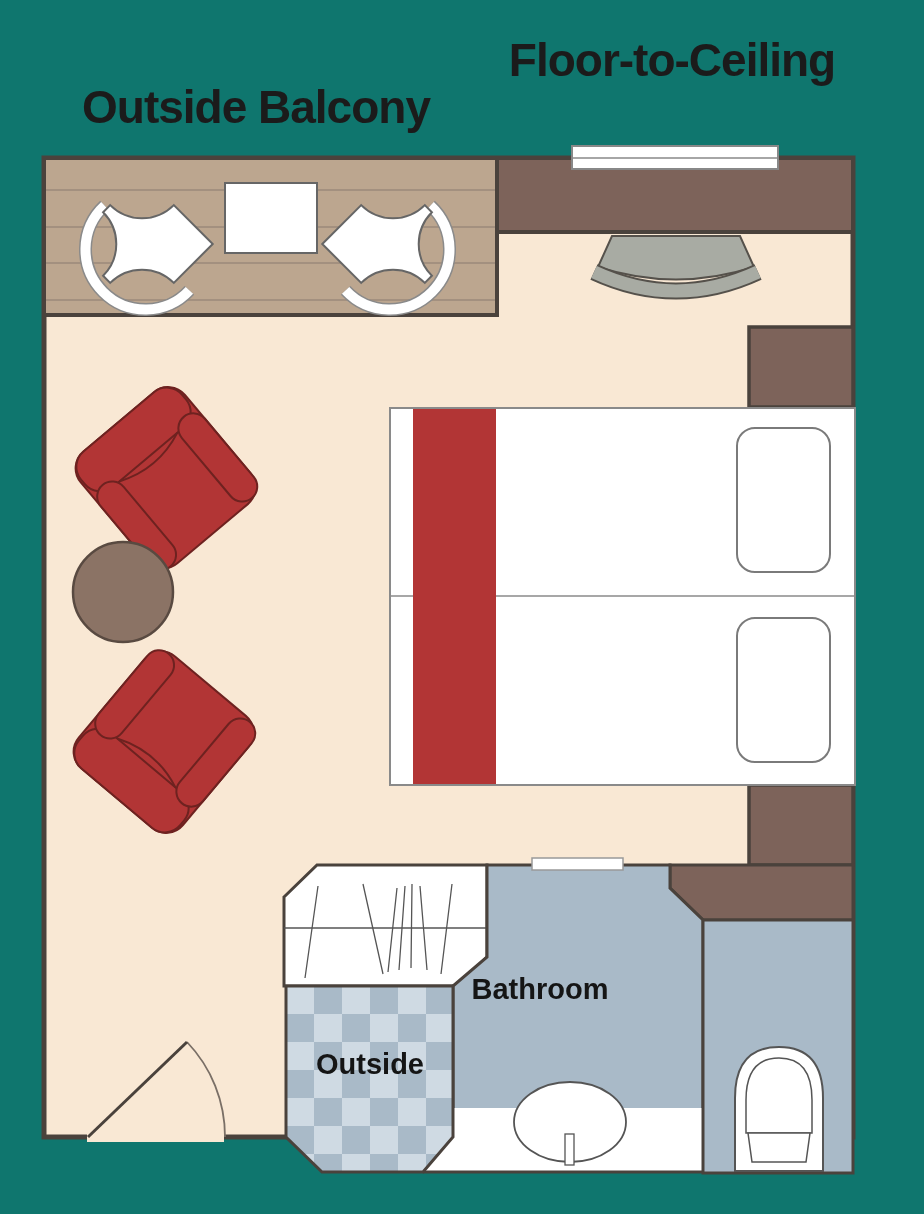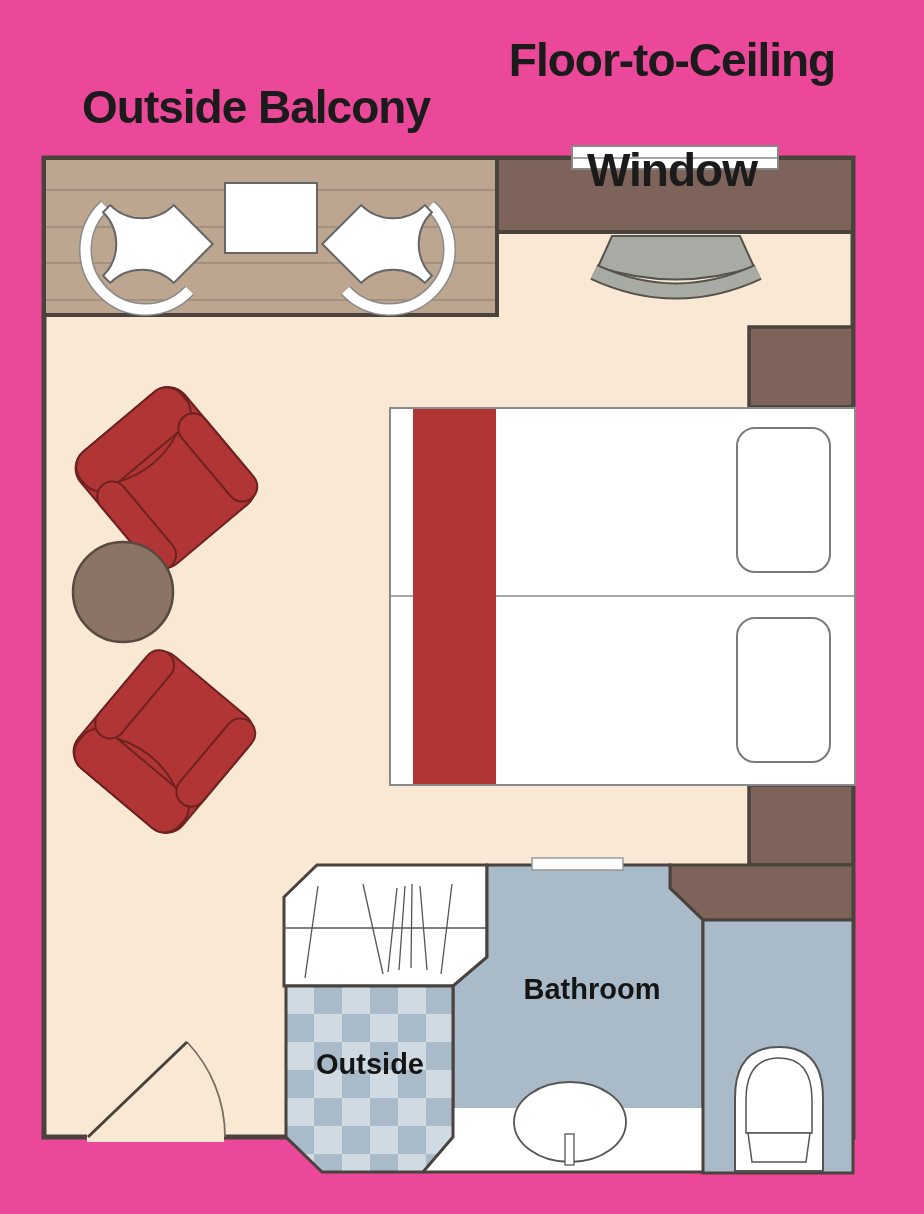--- a/index.html
+++ b/index.html
@@ -1,31 +1,31 @@
 <!DOCTYPE html>
 <html><head>
 <meta charset="utf-8">
 <style>
   html,body{margin:0;padding:0;background:#ffffff;}
   #stage{
-    position:relative;width:924px;height:1214px;background:#ec4899;
+    position:relative;width:924px;height:1214px;background:#0f766e;
     font-family:"Liberation Sans", sans-serif;overflow:hidden;
   }
   #plan-svg{position:absolute;left:0;top:0;}
   .title{
     position:absolute;text-align:center;font-weight:bold;color:#1b1b1b;
     font-size:46px;line-height:55px;letter-spacing:-1px;white-space:pre-line;
   }
   #title-balcony{left:0;top:80px;width:512px;}
   #title-window{left:440px;top:33px;width:464px;}
   .room-label{
     position:absolute;text-align:center;font-weight:bold;color:#151515;
     font-size:29px;letter-spacing:0px;
   }
-  #label-bathroom{left:492px;top:973px;width:200px;}
+  #label-bathroom{left:440px;top:973px;width:200px;}
   #label-shower{left:290px;top:1048px;width:160px;}
 </style>
 </head>
 <body>
 
 <div id="stage">
 
   <svg id="plan-svg" width="924" height="1214" viewBox="0 0 924 1214">
     <defs>
       <pattern id="checker" x="286" y="986" width="56" height="56" patternUnits="userSpaceOnUse">
@@ -124,17 +124,16 @@
       <path d="M 748,1133 L 810,1133 L 806,1162 L 752,1162 Z" fill="#ffffff" stroke="#555555" stroke-width="1.5"></path>
     </g>
 
     <rect x="532" y="858" width="91" height="12" fill="#ffffff" stroke="#999999" stroke-width="1.5"></rect>
 
     <polygon points="286,986 453,986 453,1137 423,1172 322,1172 286,1137" fill="url(#checker)" stroke="#4a423c" stroke-width="3"></polygon>
   </svg>
 
   <div class="title" id="title-balcony">Outside Balcony</div>
   <div class="title" id="title-window"><span>Floor-to-Ceiling</span><br>
-    <span>Window</span>
   </div>
   <div class="room-label" id="label-bathroom">Bathroom</div>
   <div class="room-label" id="label-shower">Outside</div>
 </div>
 
 </body></html>

